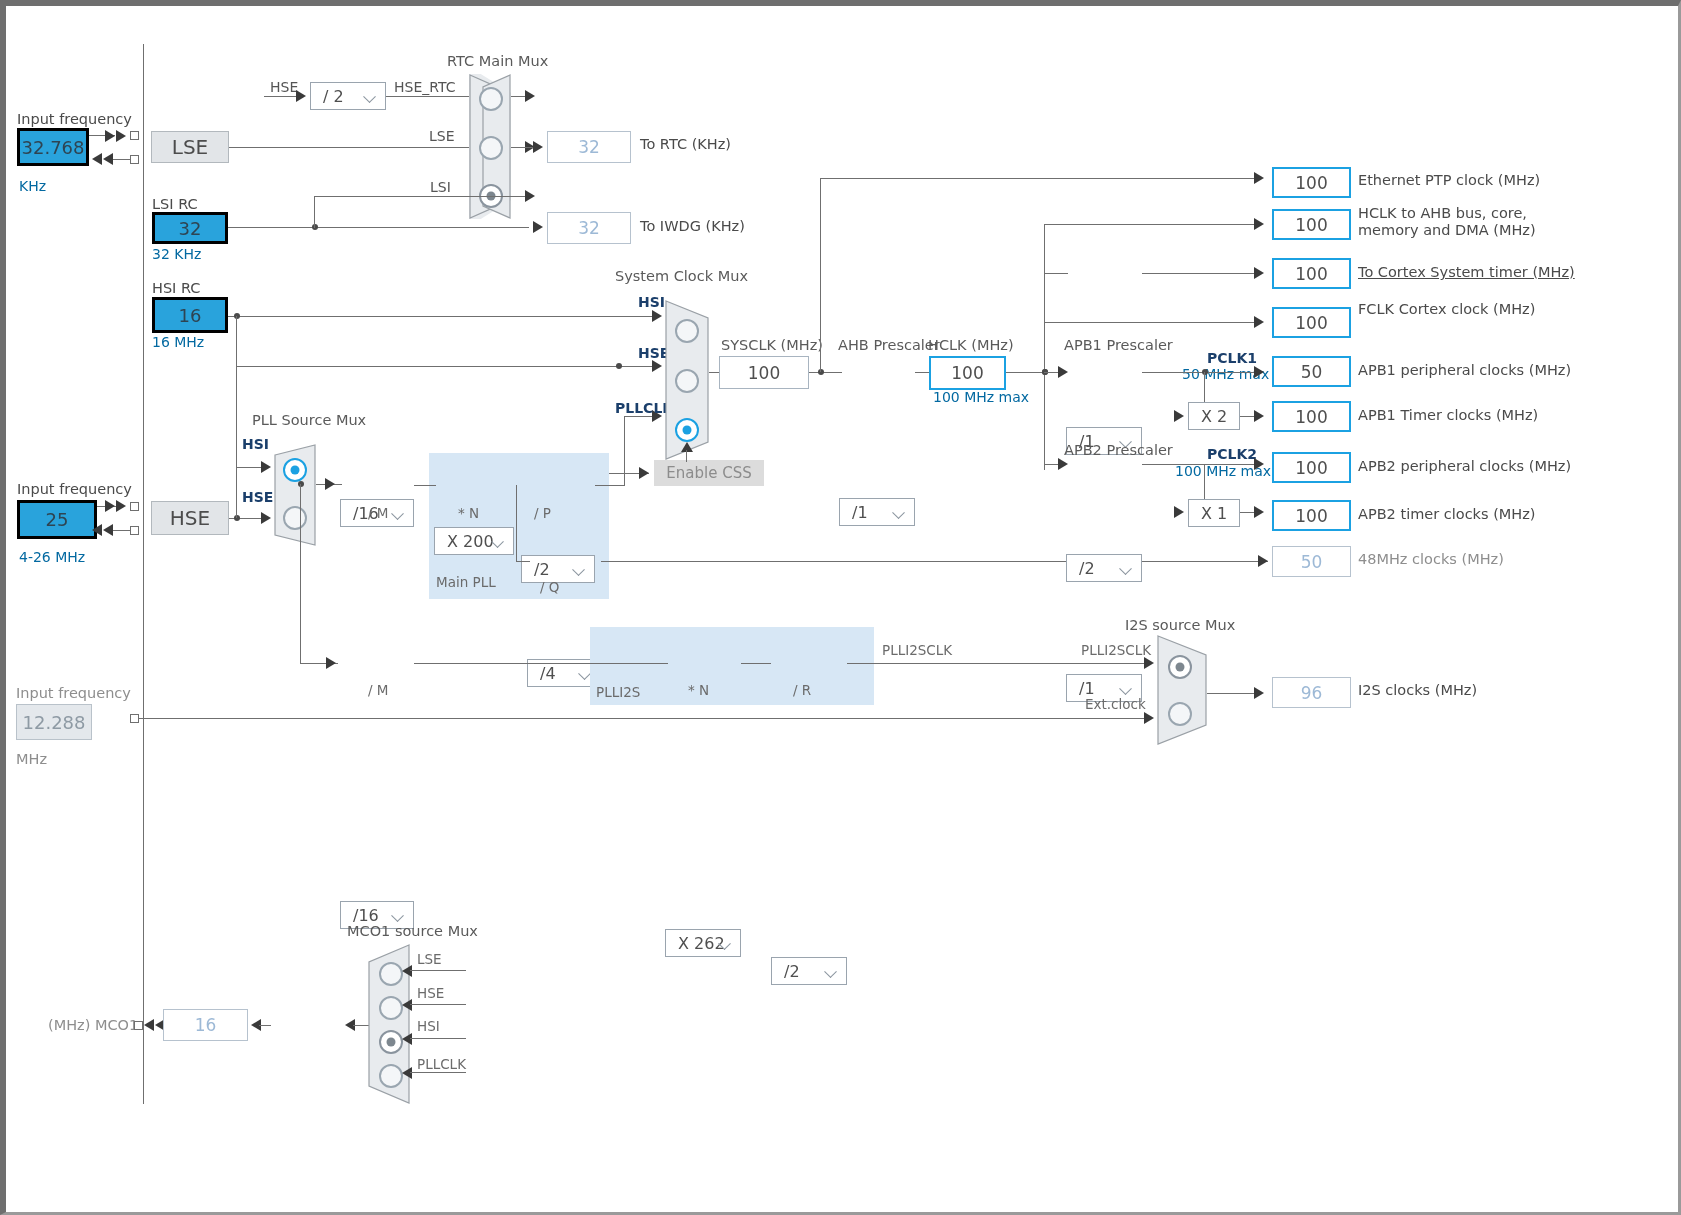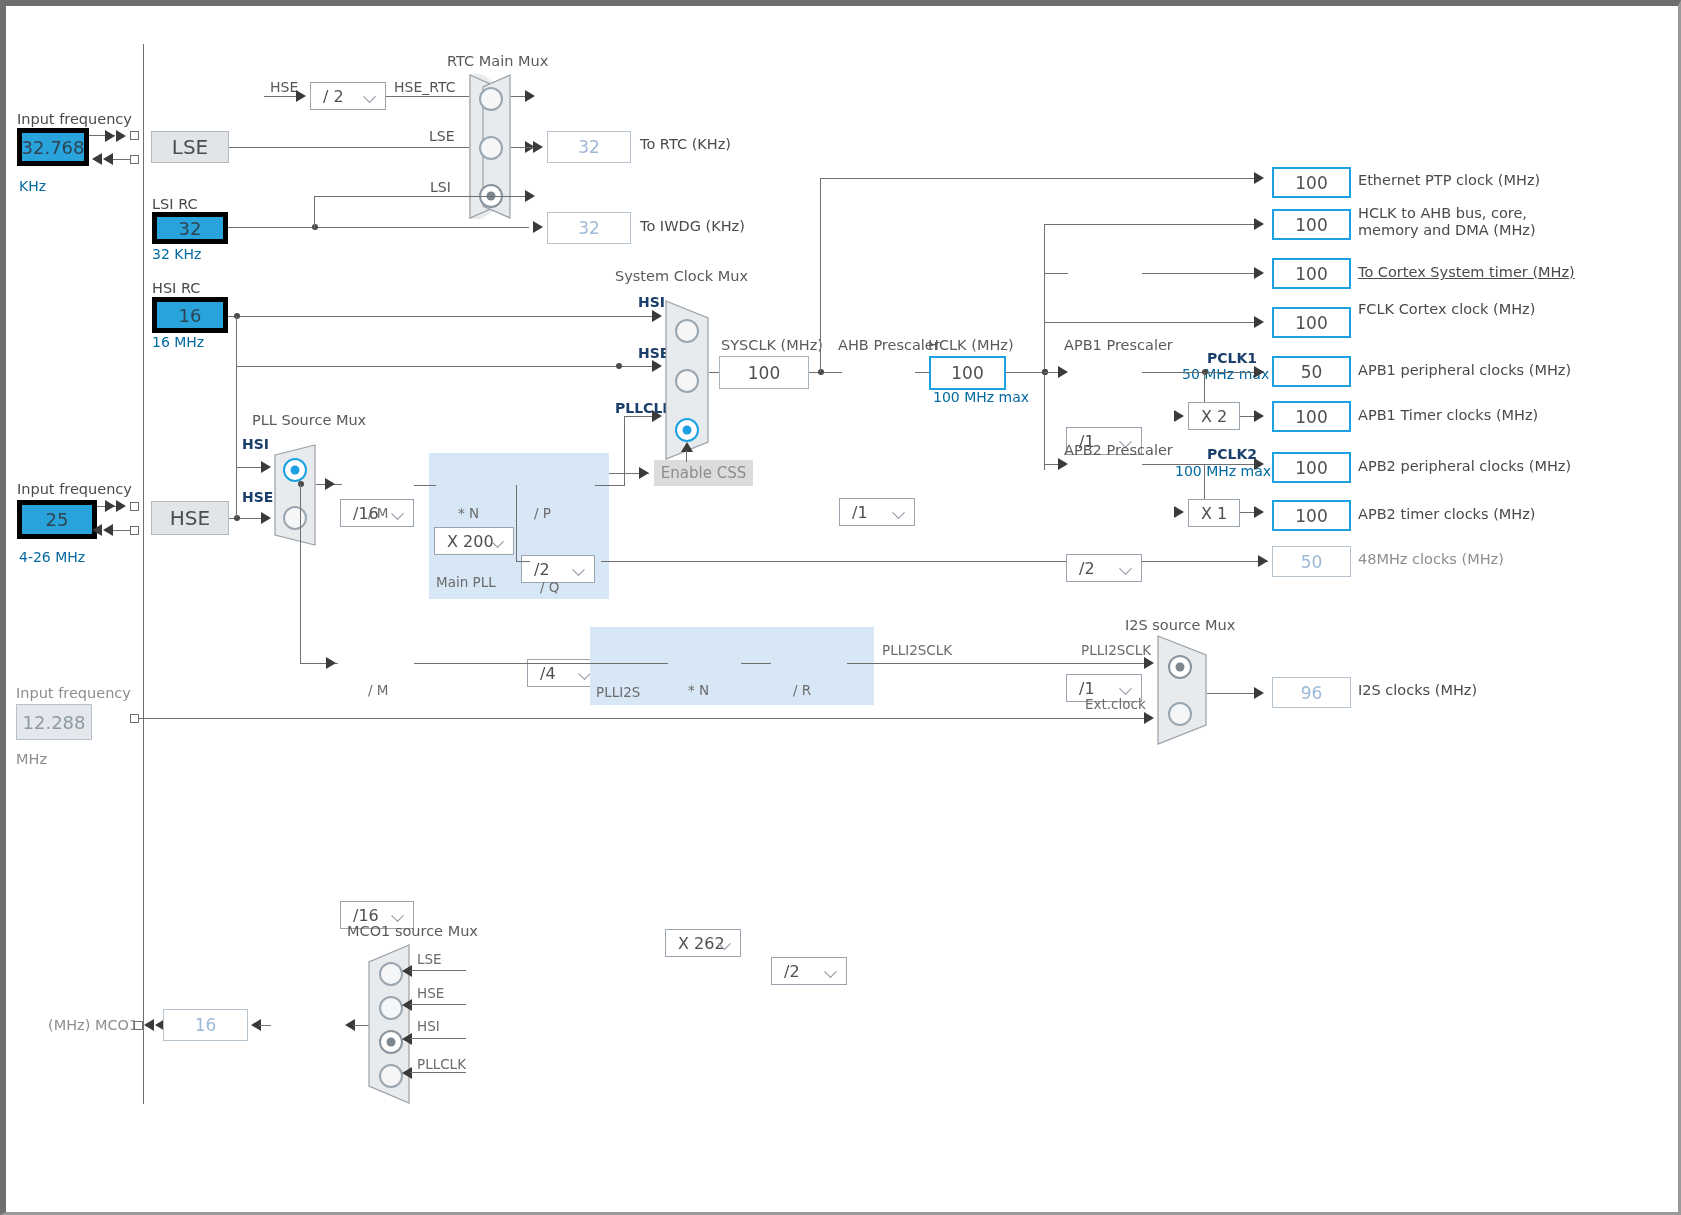--- a/index.html
+++ b/index.html
@@ -21,21 +21,21 @@
   .lbl-wrap{font-size:14.5px;color:#4a4a4a;line-height:1.15;white-space:normal;}
 
   
   .vbox{border:1px solid #a8b4c0;background:#fff;display:flex;align-items:center;
         justify-content:center;font-size:17px;color:#5a6a7a;}
   .vbox.sel{border:2px solid #1ba1e2;color:#4f4f4f;}
   .vbox.plain{color:#4f4f4f;}
   .vbox.ghost{color:#9db9d6;border:1px solid #b6c2ce;}
 
   
-  .cyan{background:#29a3dc;border:5px solid #000000;display:flex;align-items:center;
+  .cyan{background:#29a3dc;border:3px solid #000000;display:flex;align-items:center;
         justify-content:center;font-size:18px;color:#2e4452;}
   .greybox{background:#e4e8ec;border:1px solid #b9c2ca;display:flex;align-items:center;
            justify-content:center;font-size:18px;color:#8e9aa4;}
 
   
   .osc{background:#e2e5e8;border:1px solid #b2b8bd;display:flex;align-items:center;
        justify-content:center;font-size:20px;color:#4c4c4c;}
 
   
   .combo{border:1px solid #9aa4ae;background:#fff;display:flex;align-items:center;
@@ -250,21 +250,21 @@
 
   <div class="mux abs" style="left:659px;top:294px;width:44px;height:160px;">
     <svg width="44" height="160" style="position:absolute;left:0;top:0;">
       <polygon points="1,1 43,18 43,142 1,159" fill="#e8ebee" stroke="#9aa0a6" stroke-width="1.2"></polygon>
     </svg>
     <div class="radio" style="left:10px;top:19px;"></div>
     <div class="radio" style="left:10px;top:69px;"></div>
     <div class="radio on" style="left:10px;top:118px;"></div>
   </div>
 
-  <div class="abs cssbtn" style="left:648px;top:454px;width:99px;height:26px;">Enable CSS</div>
+  <div class="abs cssbtn" style="left:648px;top:454px;width:110px;height:26px;">Enable CSS</div>
   <div class="abs arrow-u" style="left:675px;top:436px;"></div>
   <div class="abs w wv" style="left:680px;top:444px;height:12px;"></div>
 
   <div class="abs w wh" style="left:603px;top:467px;width:40px;"></div>
   <div class="abs arrow" style="left:633px;top:461px;"></div>
 
   <div class="abs w wh" style="left:703px;top:366px;width:24px;"></div>
   <div class="abs arrow" style="left:713px;top:360px;"></div>
   <div class="abs lbl-title" style="left:715px;top:331px;">SYSCLK (MHz)</div>
   <div class="abs vbox plain" style="left:713px;top:350px;width:90px;height:33px;">100</div>

